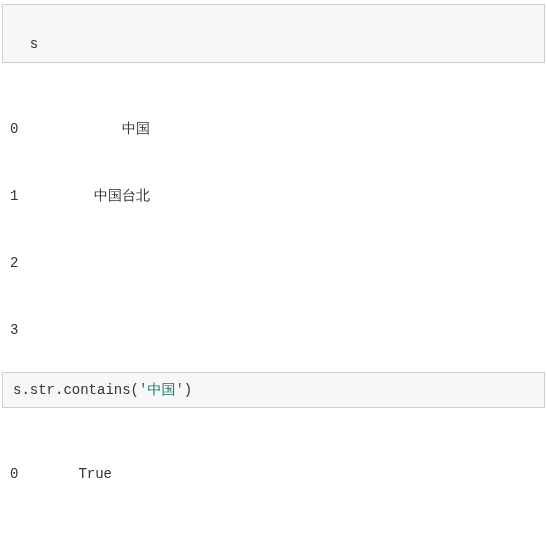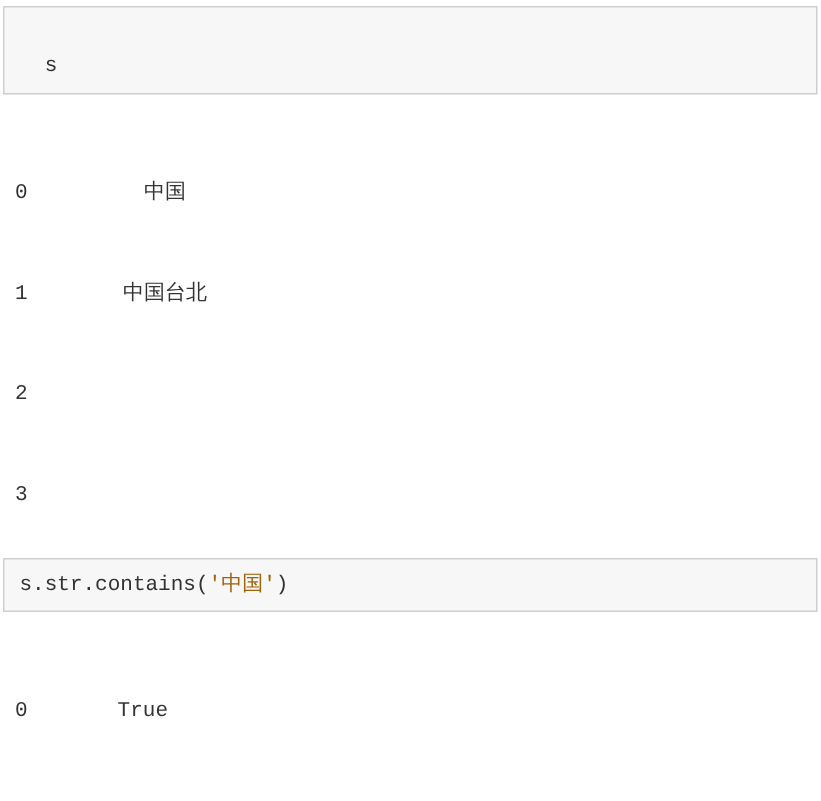--- a/index.html
+++ b/index.html
@@ -28,24 +28,24 @@
     display: flex;
   }
   .idx {
     width: 60px;
     flex: 0 0 60px;
   }
   .val {
     text-align: left;
   }
   .val-cn {
-    text-align: center;
+    text-align: right;
     width: 80px;
   }
-  .literal { color: #a16207; }
+  .literal { color: #0f766e; }
   .dtype-line {
     white-space: pre;
   }
 </style>
 </head>
 <body>
 
 <div class="code-cell">
   <span>s</span>
 </div>

